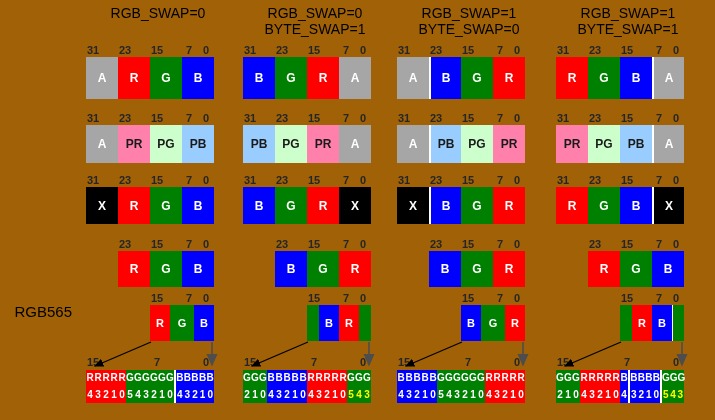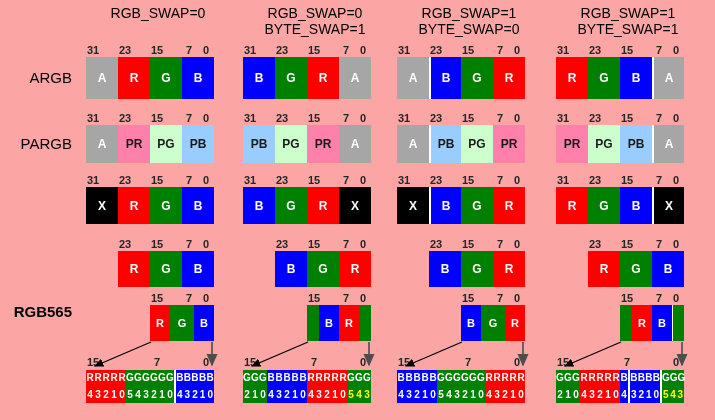--- a/index.html
+++ b/index.html
@@ -1,16 +1,16 @@
 <!DOCTYPE html>
 <html><head>
 <meta charset="utf-8">
 <style>
   html,body{margin:0;padding:0;background:#fff;}
-  .canvas{position:relative;width:715px;height:420px;background:#fca5a5;
+  .canvas{position:relative;width:715px;height:420px;background:#a16207;
           font-family:"Liberation Sans",sans-serif;overflow:hidden;}
   .hline{position:absolute;text-align:center;font-size:14px;color:#000;white-space:nowrap;}
   .rowlabel{position:absolute;text-align:right;font-size:15px;color:#000;white-space:nowrap;}
   .bitlbl{position:absolute;width:24px;text-align:center;font-size:11px;font-weight:bold;color:#262626;}
   .box{position:absolute;}
   .cell{position:absolute;top:0;display:flex;align-items:center;justify-content:center;
         font-size:12px;font-weight:bold;box-sizing:border-box;height:100%;}
   .seg{position:absolute;top:0;height:100%;box-sizing:border-box;display:flex;
        align-items:center;justify-content:center;font-size:11px;font-weight:bold;}
   .eseg{position:absolute;top:0;height:100%;box-sizing:border-box;}
@@ -22,21 +22,20 @@
 <body>
 
 <div class="canvas" id="canvas">
     <div class="hline" style="left:83px;top:5px;width:150px;">RGB_SWAP=0</div>
     <div class="hline" style="left:240px;top:5px;width:150px;">RGB_SWAP=0</div>
     <div class="hline" style="left:240px;top:21px;width:150px;">BYTE_SWAP=1</div>
     <div class="hline" style="left:394px;top:5px;width:150px;">RGB_SWAP=1</div>
     <div class="hline" style="left:394px;top:21px;width:150px;">BYTE_SWAP=0</div>
     <div class="hline" style="left:553px;top:5px;width:150px;">RGB_SWAP=1</div>
     <div class="hline" style="left:553px;top:21px;width:150px;">BYTE_SWAP=1</div>
-    <div class="rowlabel" style="left:0;top:69px;width:72px;">ARGB</div>
     <div class="bitlbl" style="left:81px;top:44px;">31</div>
     <div class="bitlbl" style="left:113px;top:44px;">23</div>
     <div class="bitlbl" style="left:145px;top:44px;">15</div>
     <div class="bitlbl" style="left:177px;top:44px;">7</div>
     <div class="bitlbl" style="left:194px;top:44px;">0</div>
     <div class="box" style="left:86px;top:57px;width:128px;height:42px;">
       <div class="cell" style="left:0px;width:32px;background:#a6a6a6;color:#ffffff;">A</div>
       <div class="cell" style="left:32px;width:32px;background:#ff0000;color:#ffffff;">R</div>
       <div class="cell" style="left:64px;width:32px;background:#008000;color:#ffffff;">G</div>
       <div class="cell" style="left:96px;width:32px;background:#0000ff;color:#ffffff;">B</div>
@@ -67,21 +66,20 @@
     <div class="bitlbl" style="left:583px;top:44px;">23</div>
     <div class="bitlbl" style="left:615px;top:44px;">15</div>
     <div class="bitlbl" style="left:647px;top:44px;">7</div>
     <div class="bitlbl" style="left:664px;top:44px;">0</div>
     <div class="box" style="left:556px;top:57px;width:128px;height:42px;">
       <div class="cell" style="left:0px;width:32px;background:#ff0000;color:#ffffff;">R</div>
       <div class="cell" style="left:32px;width:32px;background:#008000;color:#ffffff;">G</div>
       <div class="cell" style="left:64px;width:32px;background:#0000ff;color:#ffffff;">B</div>
       <div class="cell" style="left:96px;width:32px;background:#a6a6a6;color:#ffffff;border-left:2px solid #fff;">A</div>
     </div>
-    <div class="rowlabel" style="left:0;top:135px;width:72px;">PARGB</div>
     <div class="bitlbl" style="left:81px;top:112px;">31</div>
     <div class="bitlbl" style="left:113px;top:112px;">23</div>
     <div class="bitlbl" style="left:145px;top:112px;">15</div>
     <div class="bitlbl" style="left:177px;top:112px;">7</div>
     <div class="bitlbl" style="left:194px;top:112px;">0</div>
     <div class="box" style="left:86px;top:125px;width:128px;height:38px;">
       <div class="cell" style="left:0px;width:32px;background:#a6a6a6;color:#ffffff;">A</div>
       <div class="cell" style="left:32px;width:32px;background:#ff80aa;color:#1a1a1a;">PR</div>
       <div class="cell" style="left:64px;width:32px;background:#ccffcc;color:#1a1a1a;">PG</div>
       <div class="cell" style="left:96px;width:32px;background:#99ccff;color:#1a1a1a;">PB</div>
@@ -192,21 +190,21 @@
     </div>
     <div class="bitlbl" style="left:583px;top:238px;">23</div>
     <div class="bitlbl" style="left:615px;top:238px;">15</div>
     <div class="bitlbl" style="left:647px;top:238px;">7</div>
     <div class="bitlbl" style="left:664px;top:238px;">0</div>
     <div class="box" style="left:588px;top:251px;width:96px;height:36px;">
       <div class="cell" style="left:0px;width:32px;background:#ff0000;color:#ffffff;">R</div>
       <div class="cell" style="left:32px;width:32px;background:#008000;color:#ffffff;">G</div>
       <div class="cell" style="left:64px;width:32px;background:#0000ff;color:#ffffff;">B</div>
     </div>
-    <div class="rowlabel" style="left:0;top:303px;width:72px;font-weight:bold;">RGB565</div>
+    <div class="rowlabel" style="left:0;top:303px;width:72px;">RGB565</div>
     <div class="bitlbl" style="left:145px;top:292px;">15</div>
     <div class="bitlbl" style="left:177px;top:292px;">7</div>
     <div class="bitlbl" style="left:194px;top:292px;">0</div>
     <div class="box" style="left:150px;top:305px;width:64px;height:36px;">
       <div class="seg" style="left:0px;width:20px;background:#ff0000;color:#ffffff;">R</div>
       <div class="seg" style="left:20px;width:24px;background:#008000;color:#ffffff;">G</div>
       <div class="seg" style="left:44px;width:20px;background:#0000ff;color:#ffffff;">B</div>
     </div>
     <div class="bitlbl" style="left:302px;top:292px;">15</div>
     <div class="bitlbl" style="left:334px;top:292px;">7</div>

